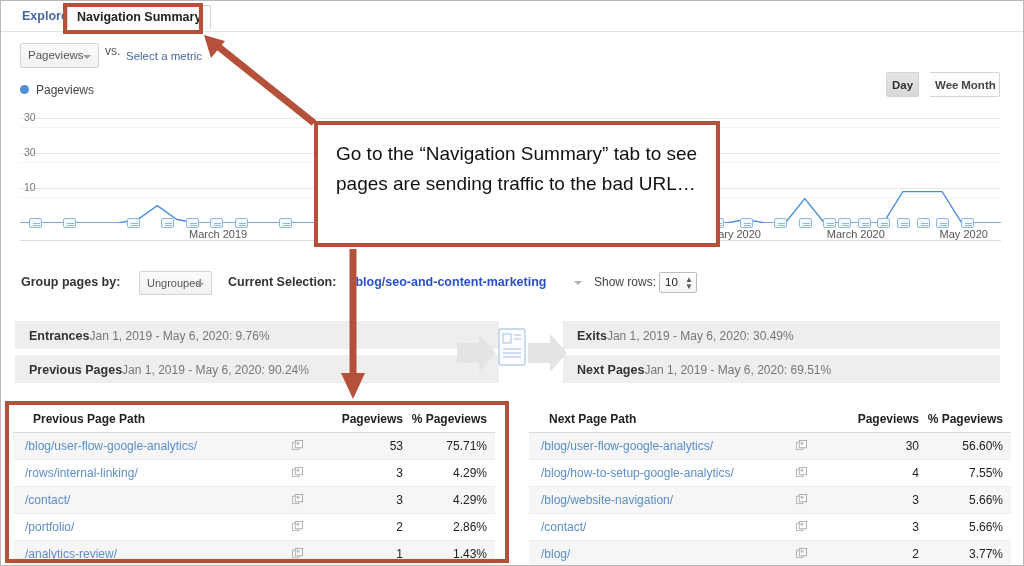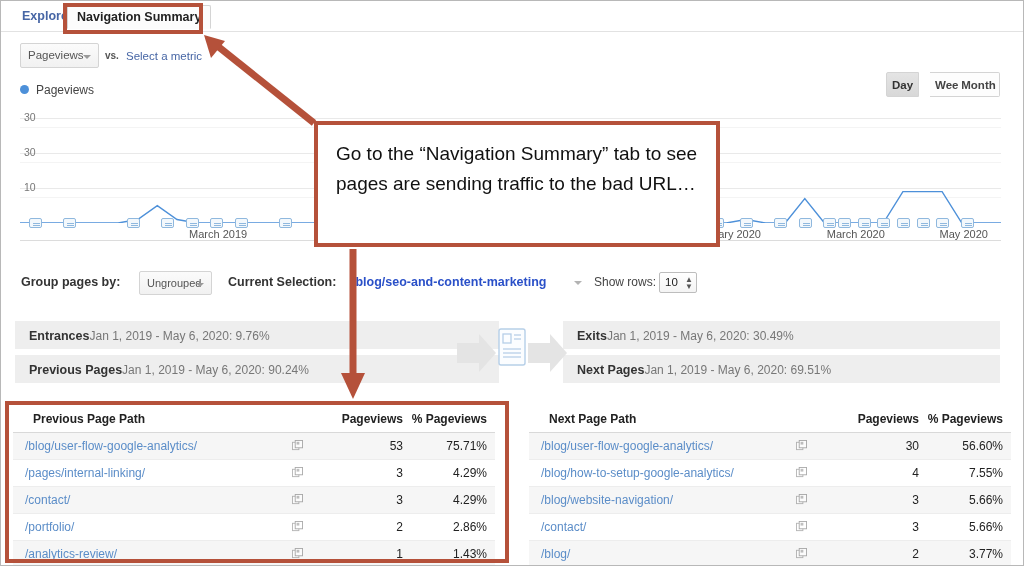--- a/index.html
+++ b/index.html
@@ -77,22 +77,22 @@
   .caret {
     position: absolute;
     right: 7px; top: 11px;
     width: 0; height: 0;
     border-left: 4px solid transparent;
     border-right: 4px solid transparent;
     border-top: 4px solid #9a9a9a;
   }
   #vs-label {
     position: absolute;
-    left: 104px; top: 18px;
-    font-size: 10px; font-weight: bold; color: #555;
+    left: 104px; top: 12px;
+    font-size: 12px; font-weight: normal; color: #555;
   }
   #select-metric-link {
     position: absolute;
     left: 125px; top: 18px;
     font-size: 11.5px; color: #4766a5;
     cursor: pointer; white-space: nowrap;
   }
   .seg {
     position: absolute;
     top: 40px; height: 25px;
@@ -446,21 +446,21 @@
           <span class="path">/blog/user-flow-google-analytics/</span>
           <svg class="extlink" viewBox="0 0 12 12">
             <rect x="0.5" y="2.5" width="7" height="8" fill="#fff" stroke="#888"></rect>
             <rect x="3.5" y="0.5" width="8" height="8" fill="#fff" stroke="#777"></rect>
             <rect x="5" y="2" width="3" height="3" fill="#9a9a9a"></rect>
           </svg>
           <span class="pv">53</span>
           <span class="pct">75.71%</span>
         </div>
         <div class="trow">
-          <span class="path">/pages/internal-linking/</span>
+          <span class="path">/rows/internal-linking/</span>
           <svg class="extlink" viewBox="0 0 12 12">
             <rect x="0.5" y="2.5" width="7" height="8" fill="#fff" stroke="#888"></rect>
             <rect x="3.5" y="0.5" width="8" height="8" fill="#fff" stroke="#777"></rect>
             <rect x="5" y="2" width="3" height="3" fill="#9a9a9a"></rect>
           </svg>
           <span class="pv">3</span>
           <span class="pct">4.29%</span>
         </div>
         <div class="trow alt">
           <span class="path">/contact/</span>

